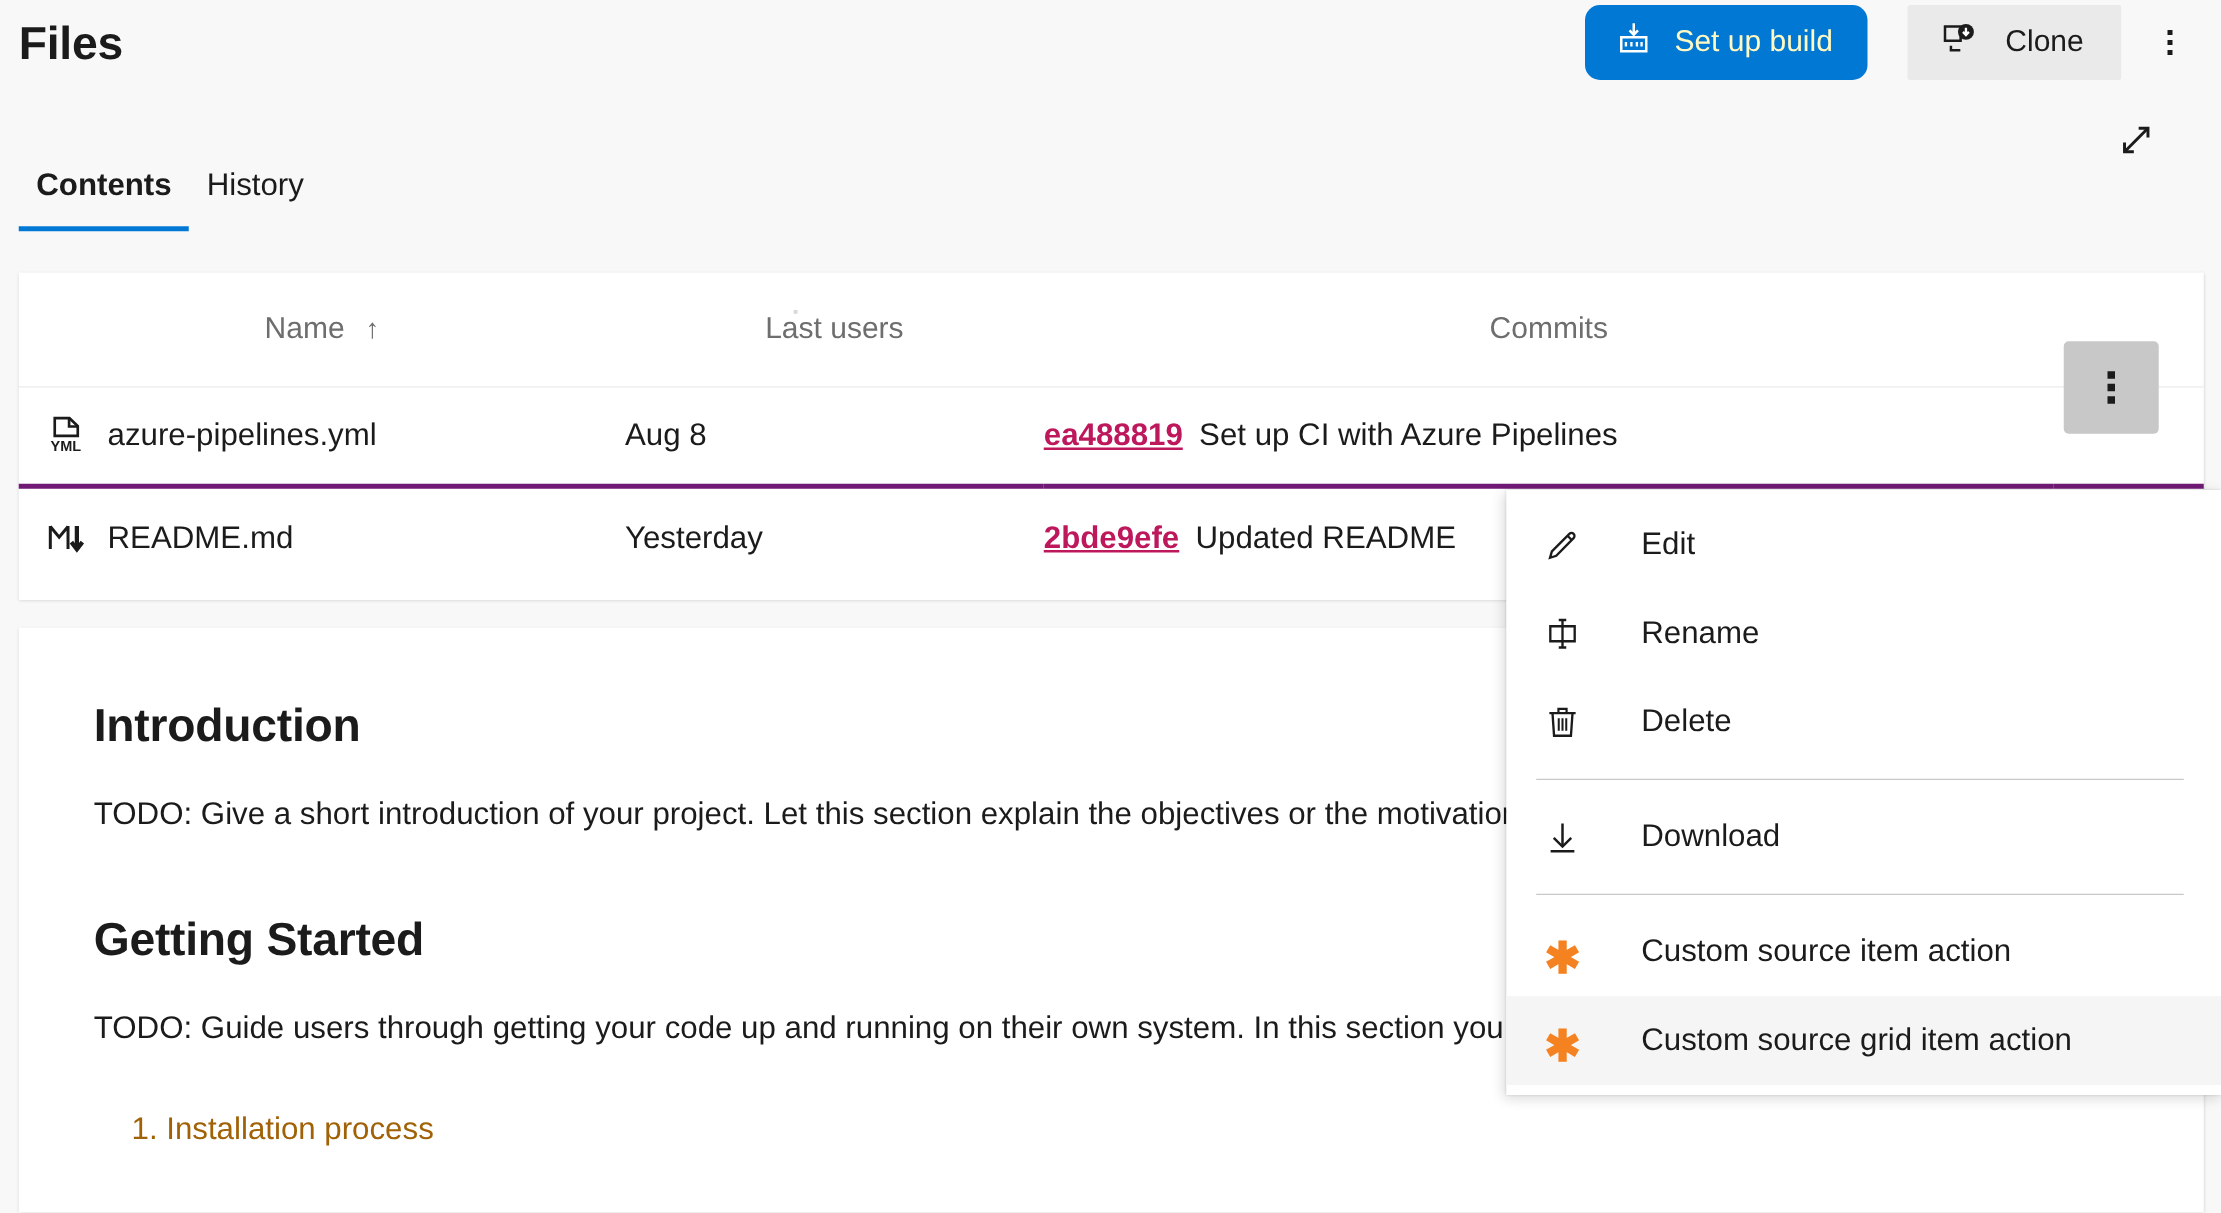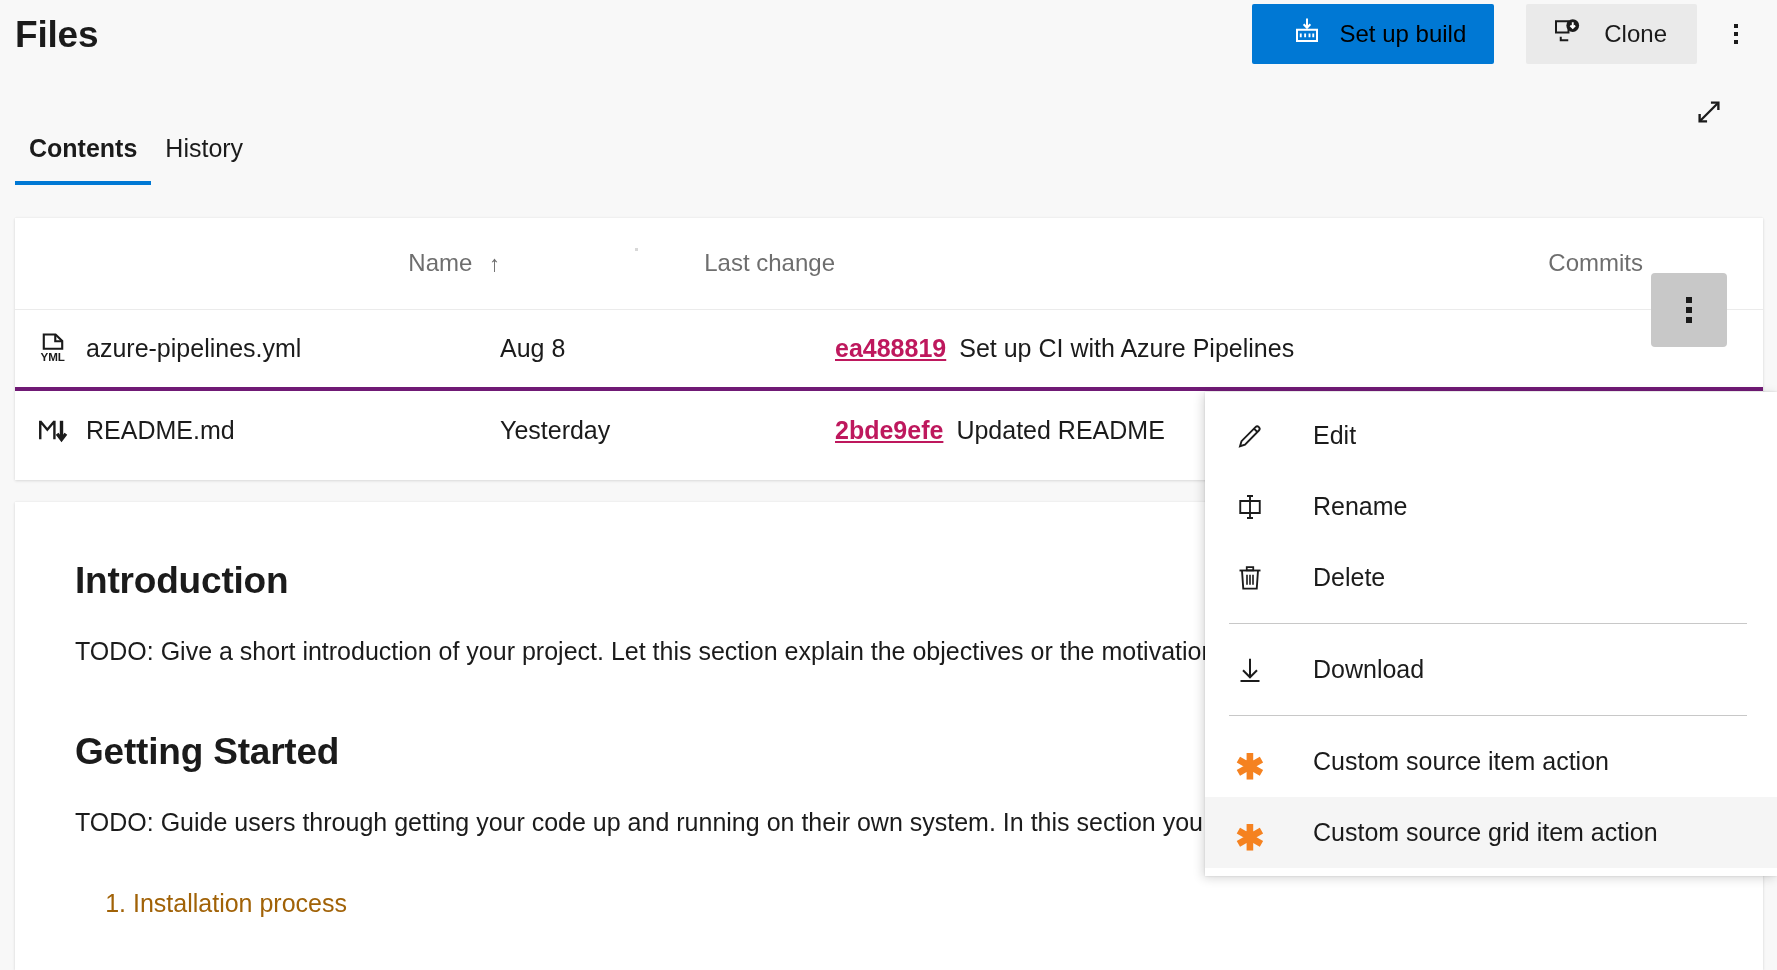--- a/index.html
+++ b/index.html
@@ -44,29 +44,29 @@
     align-items: center;
     gap: 0px;
   }
 
   .btn-primary {
     display: flex;
     align-items: center;
     justify-content: center;
     gap: 18px;
     height: 60px;
-    padding: 0 28px 0 40px;
+    padding: 0 28px 0 24px;
     background: #0078d4;
-    color: #000000;
+    color: #fef9c3;
     border: none;
     font-family: "Liberation Sans", sans-serif;
     font-size: 24px;
     font-weight: 400;
     cursor: pointer;
-    border-radius: 2px;
+    border-radius: 12px;
   }
 
   .btn-secondary {
     display: flex;
     align-items: center;
     justify-content: center;
     gap: 22px;
     height: 60px;
     padding: 0 30px 0 26px;
     margin-left: 32px;
@@ -174,21 +174,21 @@
     height: 262px;
   }
 
   .file-table {
     width: 100%;
     border-collapse: collapse;
     table-layout: fixed;
   }
 
   .file-table th {
-    text-align: right;
+    text-align: center;
     font-size: 24px;
     font-weight: 400;
     color: #6e6e6e;
     padding: 0 0 0 0;
     height: 91px;
     vertical-align: middle;
     border-bottom: 1px solid #ebebeb;
   }
 
   .file-table td {
@@ -433,21 +433,21 @@
 </div>
 
 <div class="card file-card">
   <table class="file-table">
     <thead>
       <tr>
         <th class="col-name">
           <span>Name</span>
           <span class="sort-arrow">↑</span>
         </th>
-        <th class="col-date">Last change</th>
+        <th class="col-date">Last users</th>
         <th class="col-commit">Commits</th>
         <th class="row-actions-cell"></th>
       </tr>
     </thead>
     <tbody>
 
       <tr>
         <td class="col-name">
           <span class="name-cell">
             <span class="file-icon">

